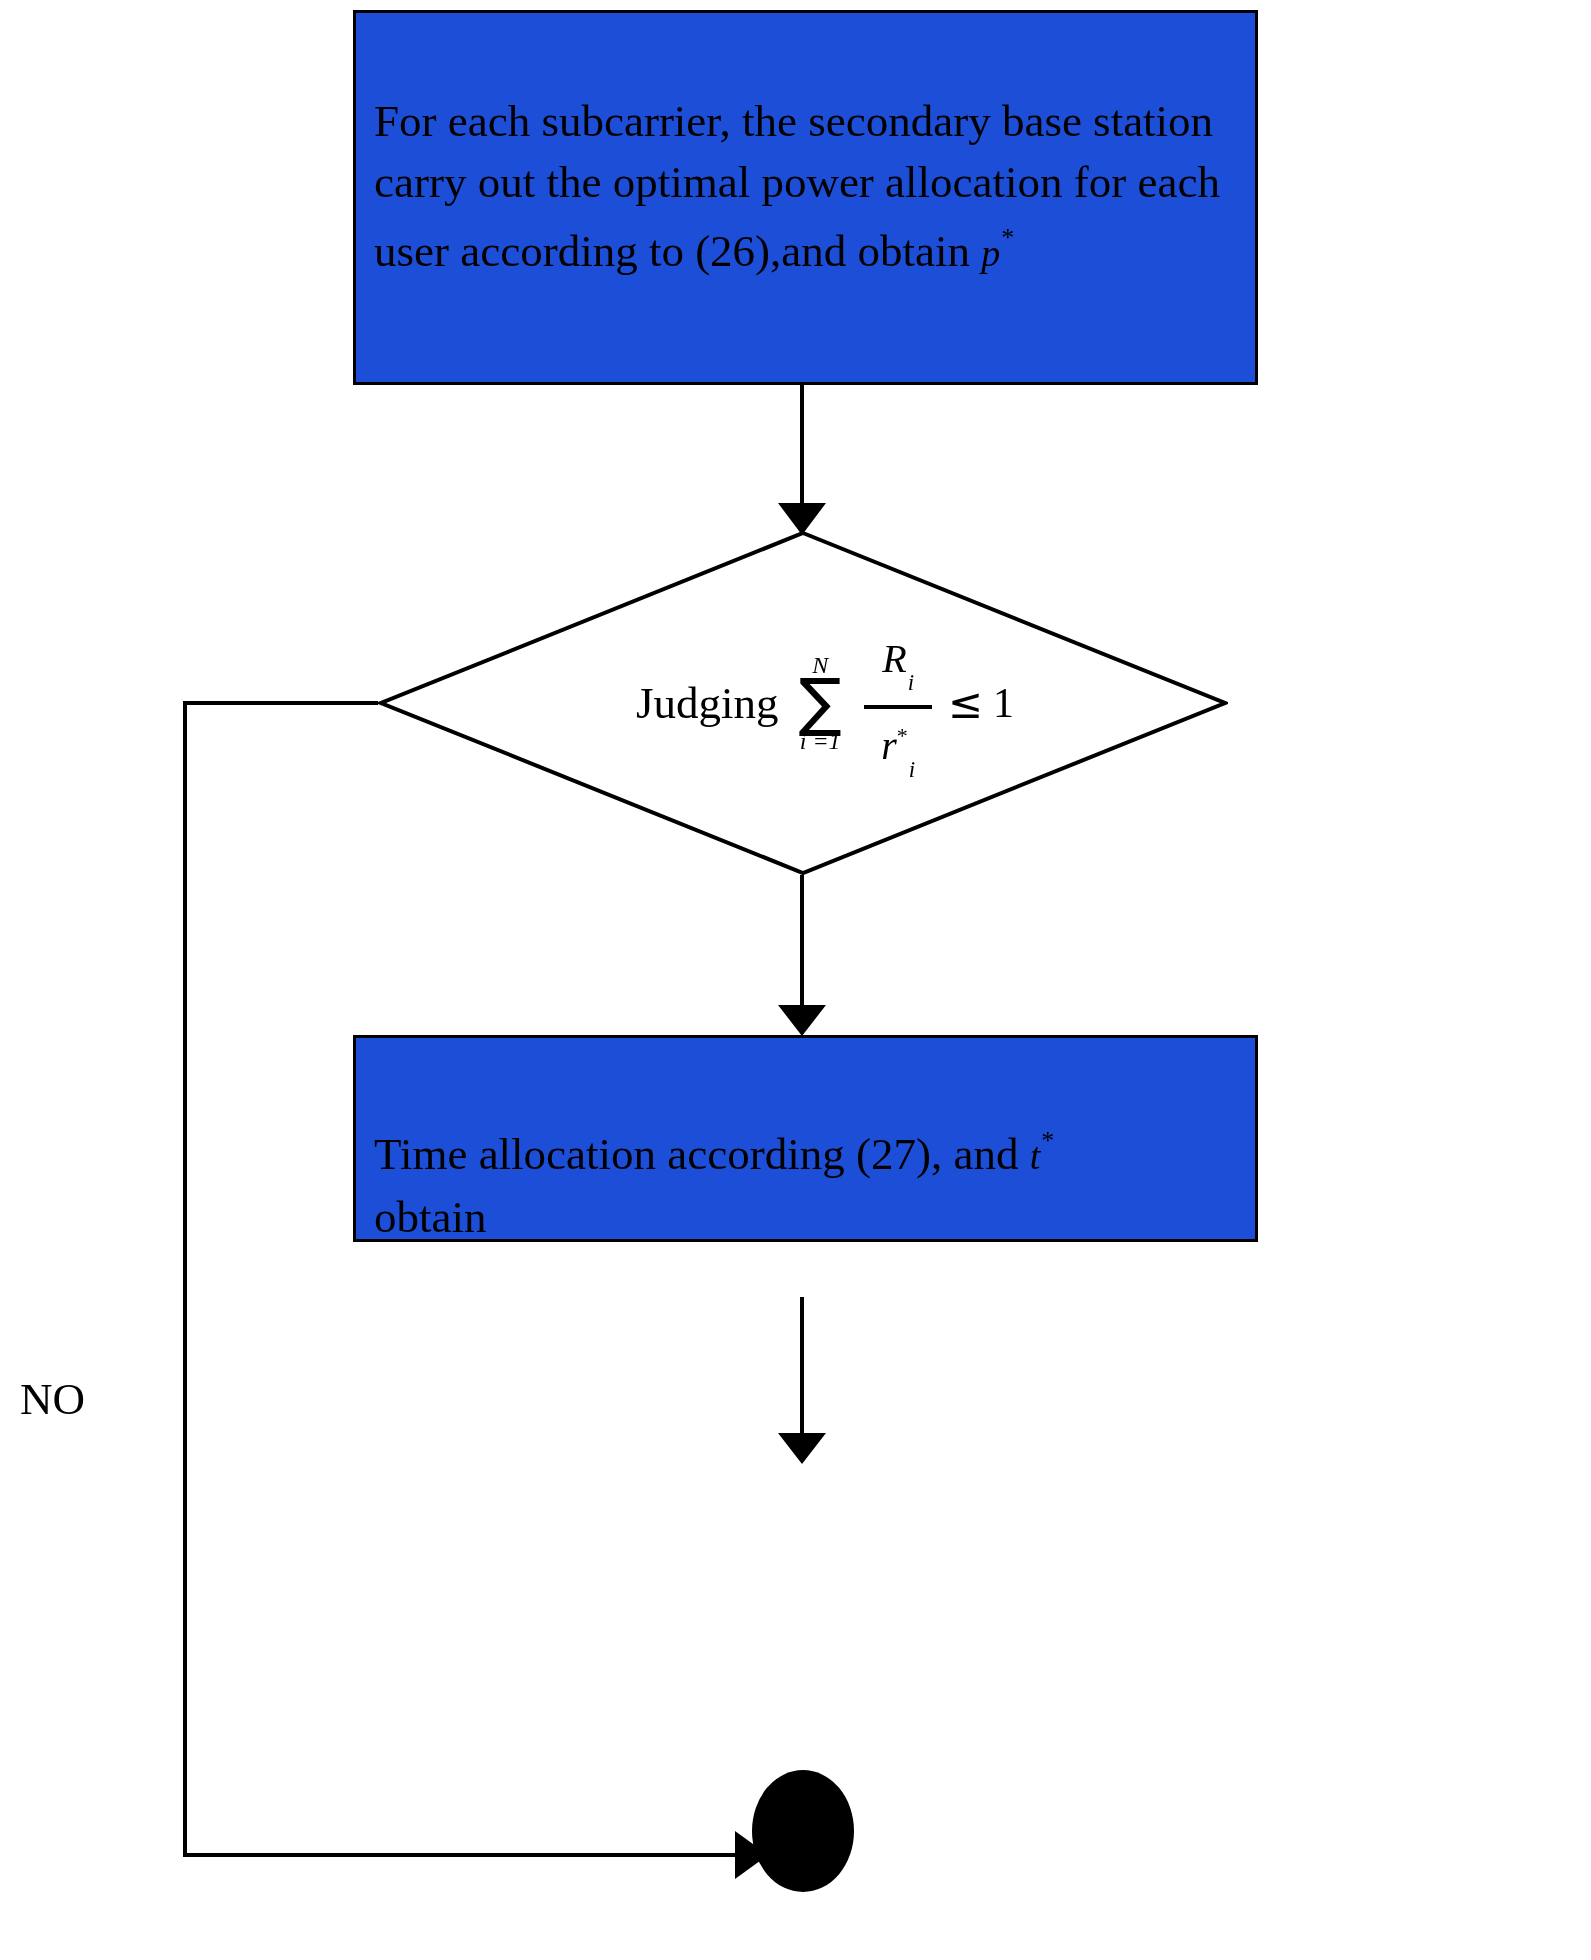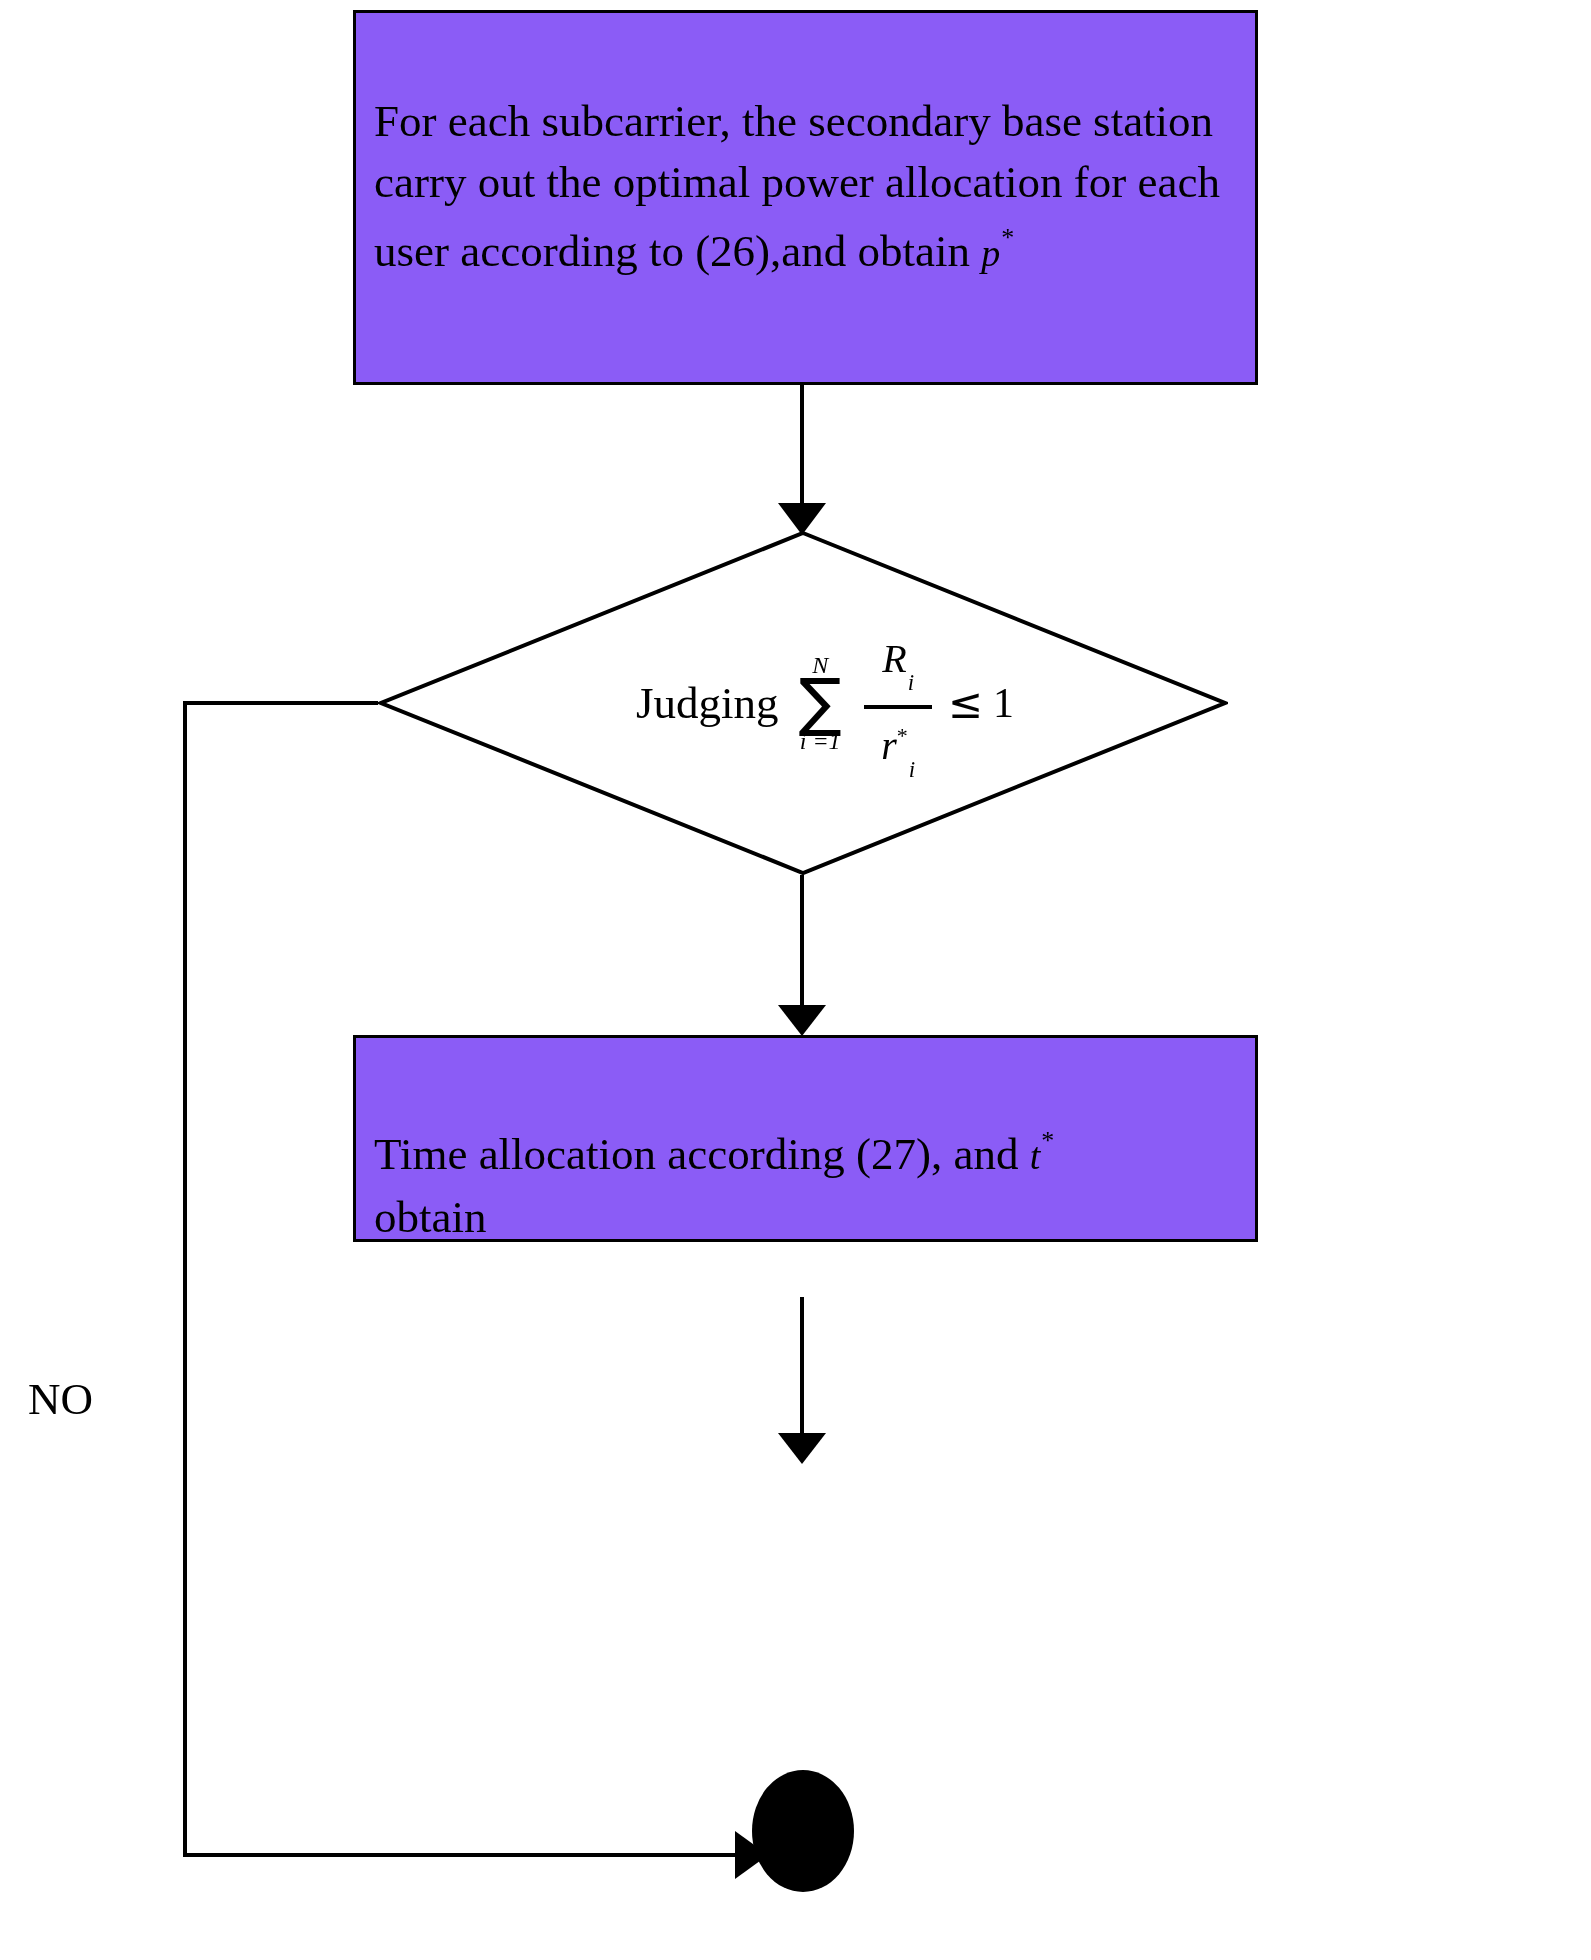--- a/index.html
+++ b/index.html
@@ -25,21 +25,21 @@
     top: 0;
     width: 1591px;
     height: 1960px;
     pointer-events: none;
   }
 
   
   .process-box {
     position: absolute;
     border: 3px solid #000000;
-    background: #8b5cf6;
+    background: #1d4ed8;
     box-sizing: border-box;
   }
   #box-top {
     left: 353px;
     top: 10px;
     width: 905px;
     height: 375px;
   }
   #box-bottom {
     left: 353px;
@@ -181,21 +181,21 @@
   }
 
   
   .edge-label {
     position: absolute;
     font-size: 45px;
     color: #000000;
     white-space: nowrap;
   }
   #label-yes { left: 1072px; top: 1124px; }
-  #label-no  { left: 28px;   top: 1373px; }
+  #label-no  { left: 20px;   top: 1373px; }
 
   
   #terminal {
     position: absolute;
     left: 752px;
     top: 1770px;
     width: 102px;
     height: 122px;
     background: #000000;
     border-radius: 50%;

